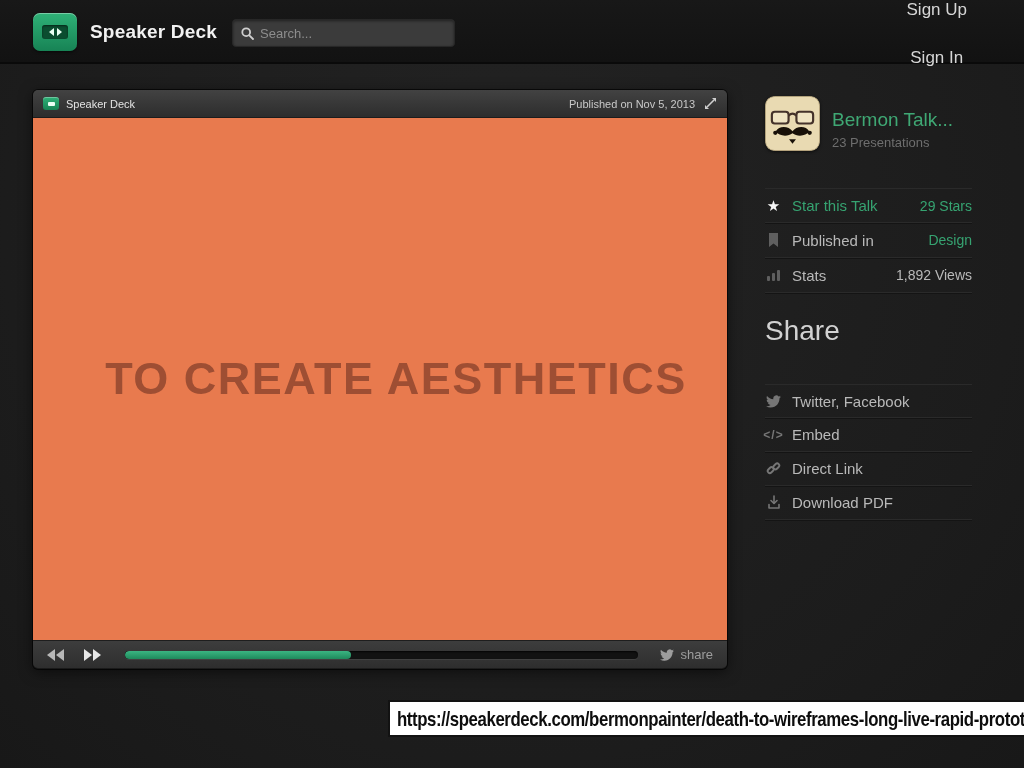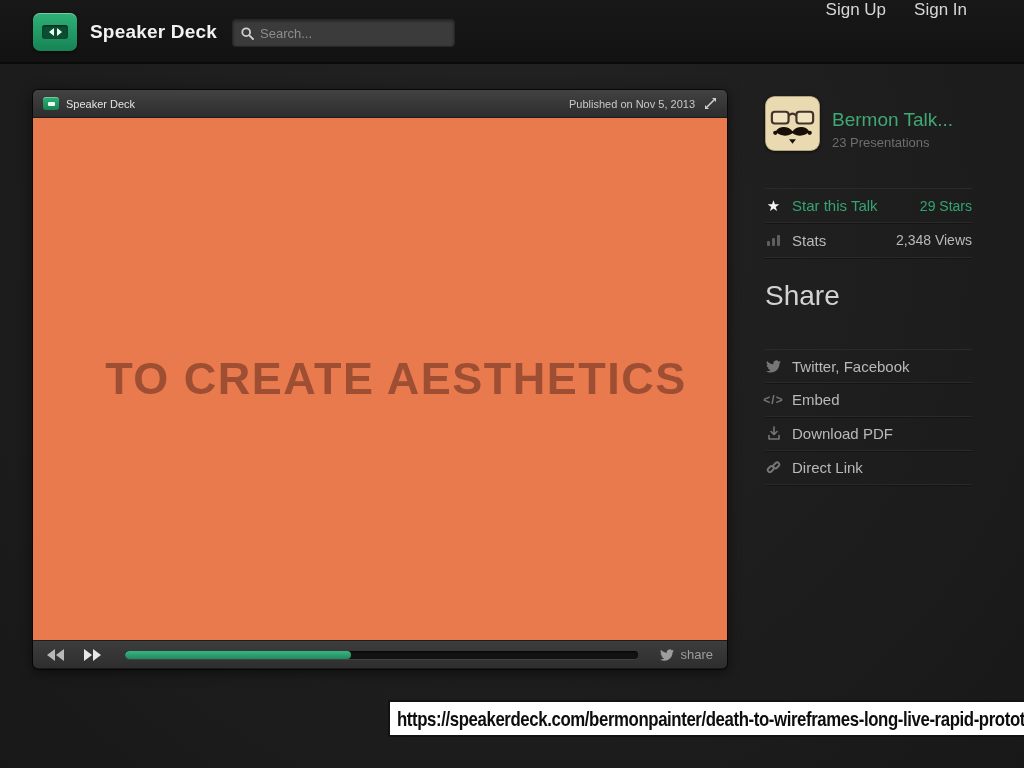--- a/index.html
+++ b/index.html
@@ -44,21 +44,21 @@
     display:flex; align-items:center; padding:0 8px; gap:6px;
   }
   .searchbox svg { flex:0 0 auto; }
   .searchbox input {
     flex:1; background:transparent; border:none; outline:none;
     color:#86efac; font-size:13px; font-family:"Liberation Sans", sans-serif;
   }
   .searchbox input::placeholder { color:#8d8d8d; }
   .nav-links {
     position:absolute; right:57px; top:0; height:64px;
-    display:flex; align-items:flex-start; gap:28px;
+    display:flex; align-items:center; gap:28px;flex-direction:column;
   }
   .nav-link { color:#d6d6d6; font-size:17px; cursor:pointer; }
 
   
   .player {
     position:absolute; left:33px; top:90px; width:694px; height:579px;
     border-radius:5px;
     box-shadow:0 0 0 1px rgba(0,0,0,.65), 0 3px 14px rgba(0,0,0,.55);
   }
   .player-header {
@@ -240,67 +240,76 @@
   </div>
 
   <div class="rows">
     <div class="row">
       <span class="ric star-glyph">★</span>
       <span class="rlabel green">Star this Talk</span>
       <span class="rvalue green">29 Stars</span>
     </div>
     <div class="row">
       <span class="ric">
+        <svg width="11" height="15" viewBox="0 0 11 15">
+            <path d="M1 0h9v14L5.5 10.5 1 14z" fill="#5f5f5f"></path>
+          </svg>
+      </span>
+      <span class="rlabel">Published in</span>
+      <span class="rvalue green">Design</span>
+    </div>
+    <div class="row">
+      <span class="ric">
         <span class="bars">
             <i></i>
             <i></i>
             <i></i>
           </span>
       </span>
       <span class="rlabel">Stats</span>
-      <span class="rvalue">2,348 Views</span>
+      <span class="rvalue">1,892 Views</span>
     </div>
   </div>
 
   <h2 class="share-heading">Share</h2>
 
   <div class="rows share-rows">
     <div class="row">
       <span class="ric">
         <svg width="15" height="13" viewBox="0 0 24 20">
           <path fill="#767676" d="M23.95 2.57a10 10 0 01-2.82.77A4.96 4.96 0 0023.29.62c-.95.56-2 .96-3.12 1.18A4.92 4.92 0 0011.78 6.3C7.69 6.1 4.07 4.13 1.64 1.16a4.82 4.82 0 00-.67 2.48c0 1.71.87 3.21 2.19 4.1a4.9 4.9 0 01-2.23-.62v.06a4.92 4.92 0 003.95 4.83 5 5 0 01-2.21.08 4.94 4.94 0 004.6 3.42A9.87 9.87 0 011.17 17.6c-.39 0-.78-.02-1.17-.07a14 14 0 007.56 2.21c9.05 0 14-7.5 14-13.99 0-.21 0-.42-.02-.63a9.94 9.94 0 002.41-2.55z"></path>
         </svg>
       </span>
       <span class="rlabel">Twitter, Facebook</span>
     </div>
     <div class="row">
       <span class="ric embed-glyph">&lt;/&gt;</span>
       <span class="rlabel">Embed</span>
+    </div>
+    <div class="row">
+      <span class="ric">
+        <svg width="15" height="15" viewBox="0 0 16 16">
+          <g stroke="#767676" stroke-width="2" fill="none" stroke-linecap="round">
+            <rect x="1.5" y="7.5" width="7" height="4.5" rx="2.2" transform="rotate(-45 5 9.75)"></rect>
+            <rect x="7.5" y="3.5" width="7" height="4.5" rx="2.2" transform="rotate(-45 11 5.75)"></rect>
+          </g>
+        </svg>
+      </span>
+      <span class="rlabel">Direct Link</span>
     </div>
     <div class="row">
       <span class="ric">
         <svg width="12" height="15" viewBox="0 0 12 15">
           <g stroke="#767676" stroke-width="1.6" fill="none" stroke-linecap="round" stroke-linejoin="round">
             <line x1="6" y1="1" x2="6" y2="8"></line>
             <path d="M3 5.5 L6 8.5 L9 5.5"></path>
             <path d="M1 9.5 v3.5 h10 v-3.5"></path>
           </g>
         </svg>
       </span>
       <span class="rlabel">Download PDF</span>
     </div>
-    <div class="row">
-      <span class="ric">
-        <svg width="15" height="15" viewBox="0 0 16 16">
-          <g stroke="#767676" stroke-width="2" fill="none" stroke-linecap="round">
-            <rect x="1.5" y="7.5" width="7" height="4.5" rx="2.2" transform="rotate(-45 5 9.75)"></rect>
-            <rect x="7.5" y="3.5" width="7" height="4.5" rx="2.2" transform="rotate(-45 11 5.75)"></rect>
-          </g>
-        </svg>
-      </span>
-      <span class="rlabel">Direct Link</span>
-    </div>
   </div>
 </aside>
 
 <div class="url-banner">
   <span>https://speakerdeck.com/bermonpainter/death-to-wireframes-long-live-rapid-prototyping</span>
 </div>
 
 </body></html>

